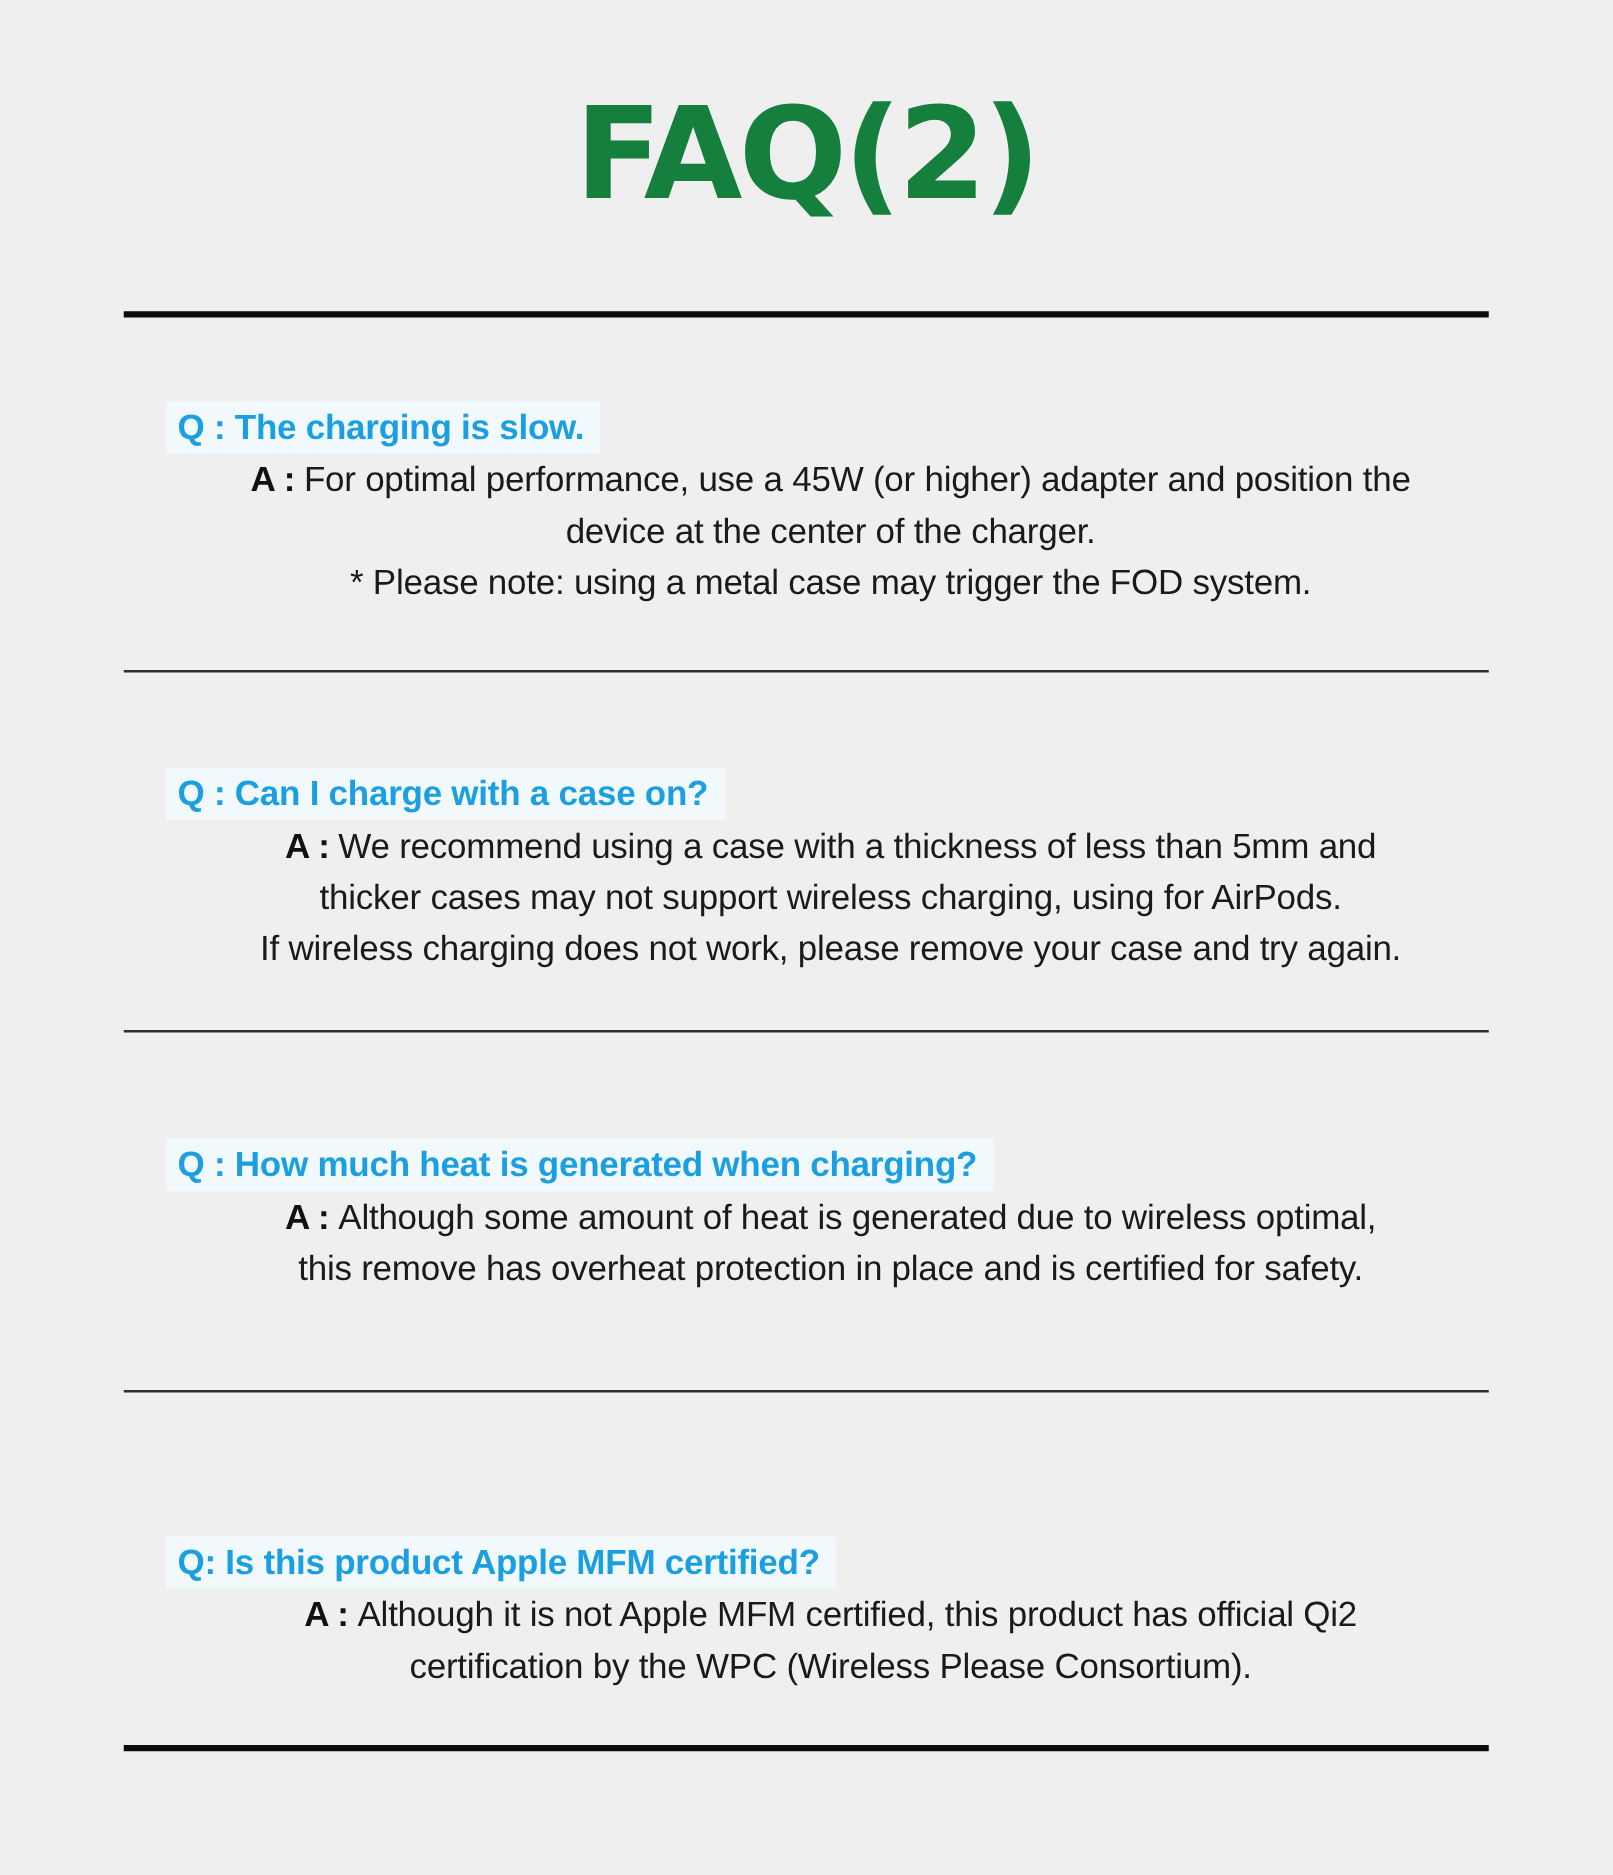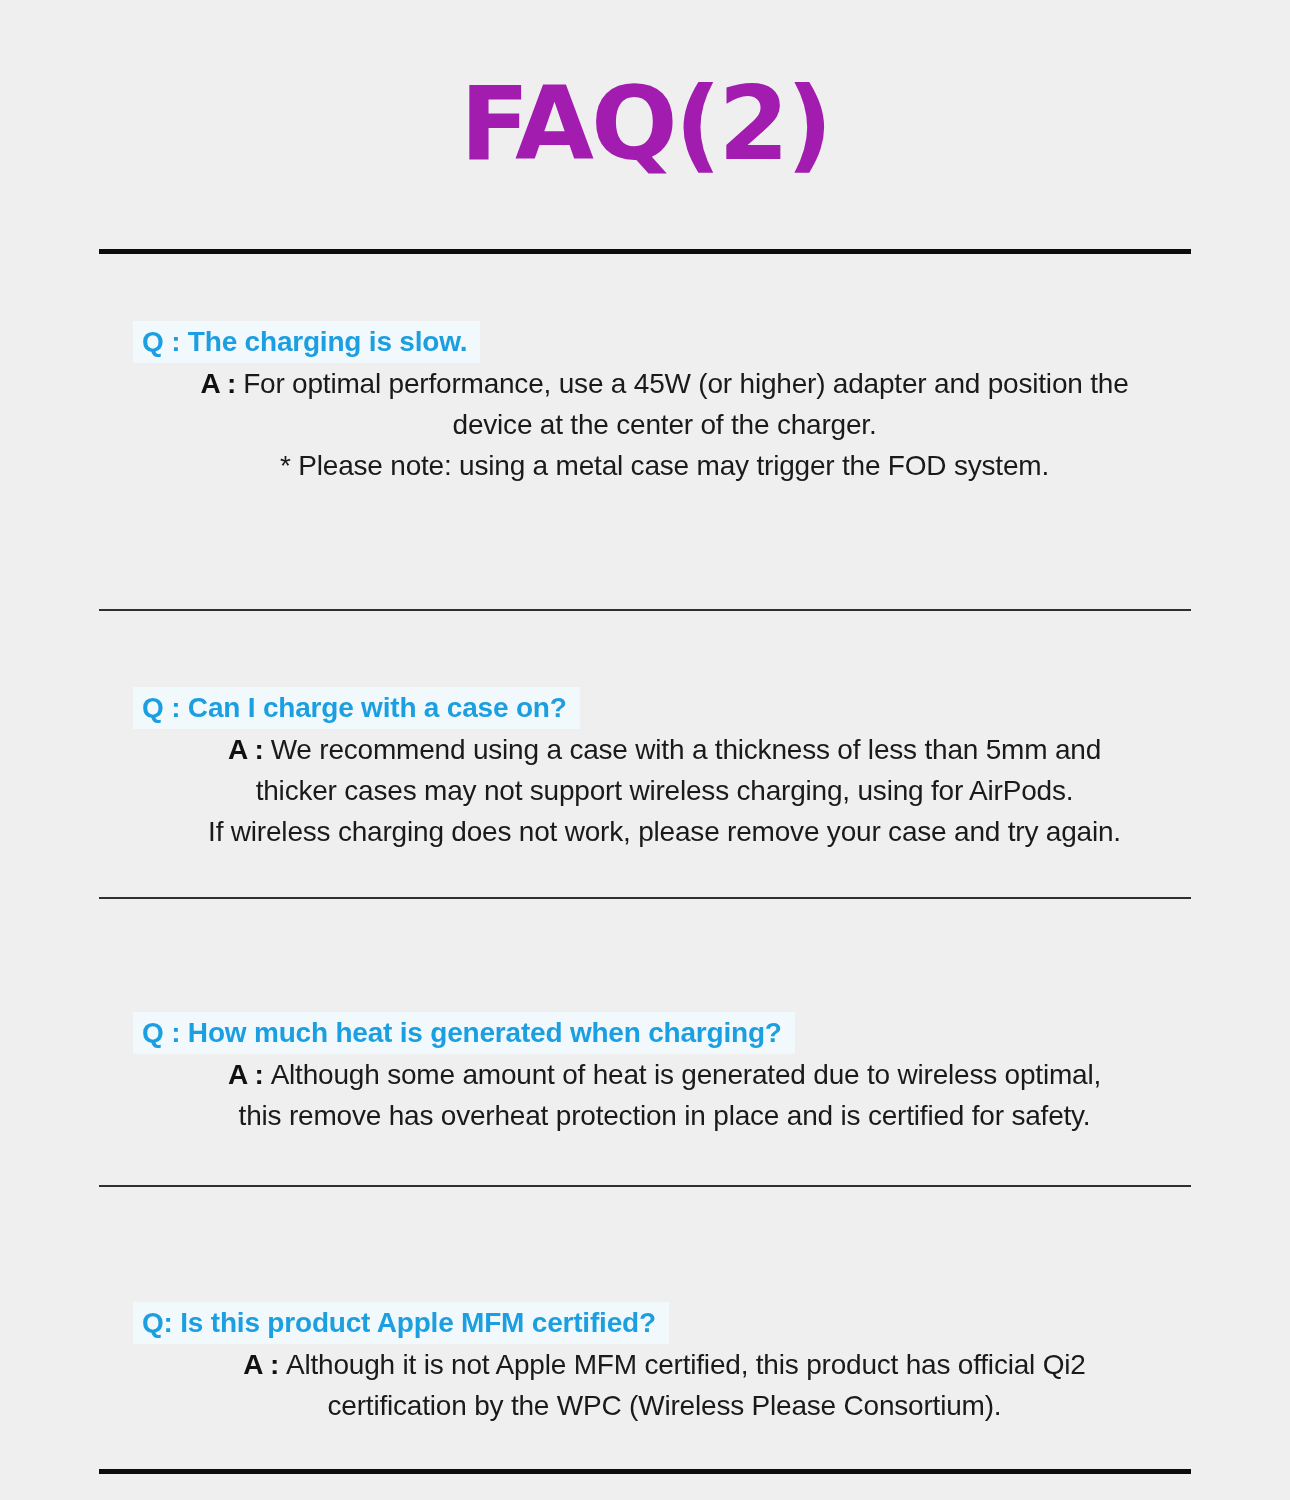--- a/index.html
+++ b/index.html
@@ -19,42 +19,42 @@
   }
   .page-title {
     margin: 0;
     padding-top: 64px;
     text-align: center;
     font-family: "DejaVu Sans", "Liberation Sans", sans-serif;
     font-weight: 900;
     font-size: 102px;
     line-height: 1.18;
     letter-spacing: -3px;
-    color: #a21caf;
+    color: #15803d;
   }
   .rule-thick {
     height: 5px;
     background: #0C0C0C;
     border: none;
     margin: 0;
   }
   .rule-thick.top { margin-top: 65px; }
   .rule-thin {
     height: 2px;
     background: #2F2F2F;
     border: none;
     margin: 0;
   }
   .faq-section {
     padding-left: 39px;
     padding-right: 0;
   }
-  .faq-section.s1 { height: 355px; padding-top: 67px; }
+  .faq-section.s1 { height: 282px; padding-top: 67px; }
   .faq-section.s2 { height: 286px; padding-top: 76px; }
-  .faq-section.s3 { height: 286px; padding-top: 113px; }
+  .faq-section.s3 { height: 286px; padding-top: 85px; }
   .faq-section.s4 { height: 282px; padding-top: 115px; }
   .q-badge {
     display: inline-block;
     margin-left: -5px;
     padding: 6px 13px 6px 9px;
     background: #F1F9FD;
     color: #1C9FE0;
     font-size: 28px;
     line-height: 30px;
     font-weight: bold;

